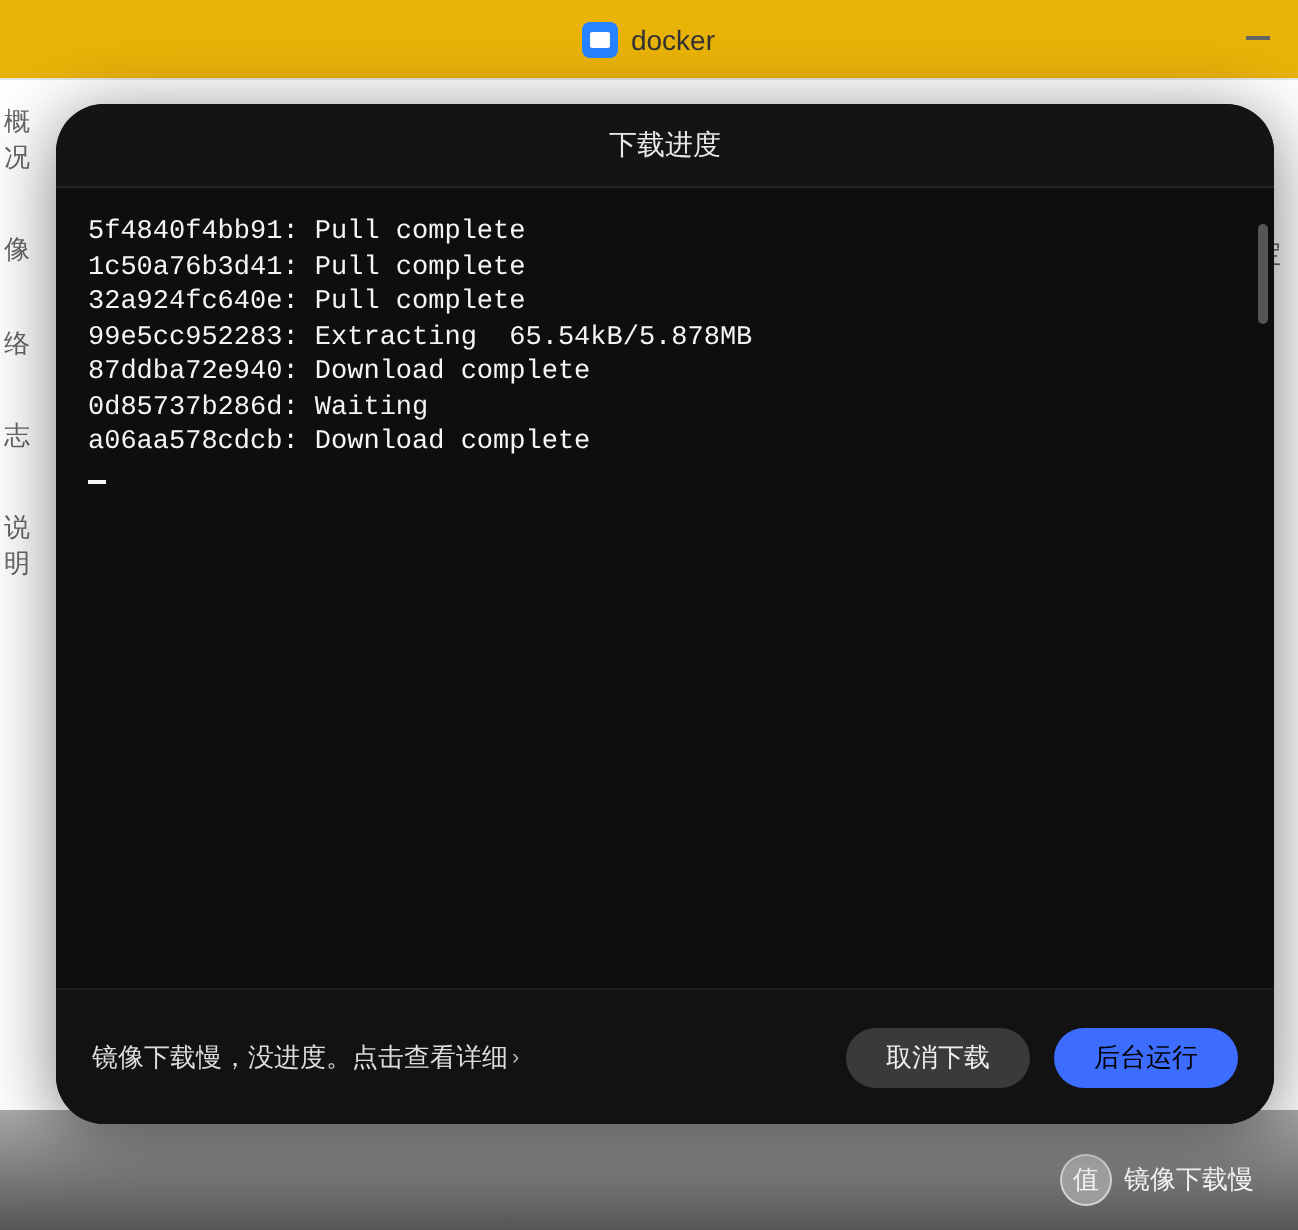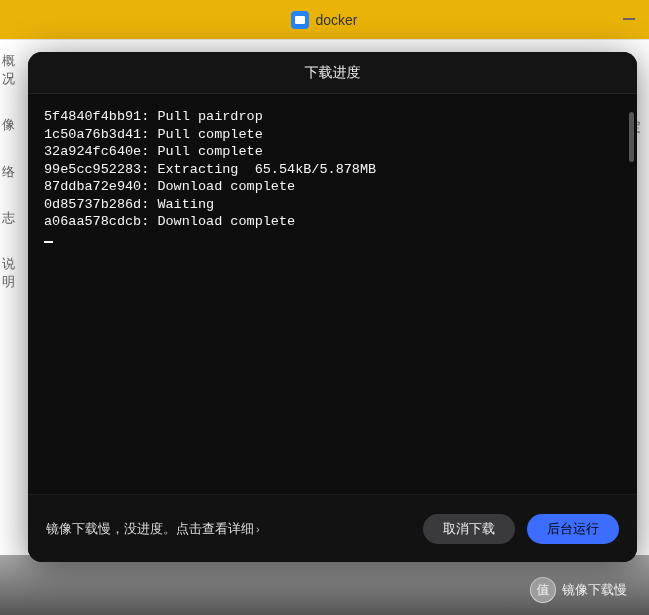--- a/index.html
+++ b/index.html
@@ -87,21 +87,21 @@
       font-size: 13px;
       color: #fff;
     }
     
     .modal {
       position: absolute;
       left: 28px; top: 52px;
       right: 12px;
       height: 510px;
       background: #0e0e0e;
-      border-radius: 14px;
+      border-radius: 24px;
       box-shadow: 0 6px 36px rgba(0,0,0,0.5);
       display: flex;
       flex-direction: column;
       overflow: hidden;
     }
     .modal-header {
       height: 42px;
       display: flex;
       align-items: center;
       justify-content: center;
@@ -199,21 +199,21 @@
   <div class="watermark">
     <span class="watermark-circle">值</span>
     <span>镜像下载慢</span>
   </div>
 </div>
 
 <div class="modal">
   <div class="modal-header">下载进度</div>
 
   <div class="terminal">
-    <div class="line">5f4840f4bb91: Pull pairdrop</div>
+    <div class="line">5f4840f4bb91: Pull complete</div>
     <div class="line">1c50a76b3d41: Pull complete</div>
     <div class="line">32a924fc640e: Pull complete</div>
     <div class="line">99e5cc952283: Extracting  65.54kB/5.878MB</div>
     <div class="line">87ddba72e940: Download complete</div>
     <div class="line">0d85737b286d: Waiting</div>
     <div class="line">a06aa578cdcb: Download complete</div>
     <span class="cursor"></span>
   </div>
   <div class="terminal-scrollbar"></div>
 

